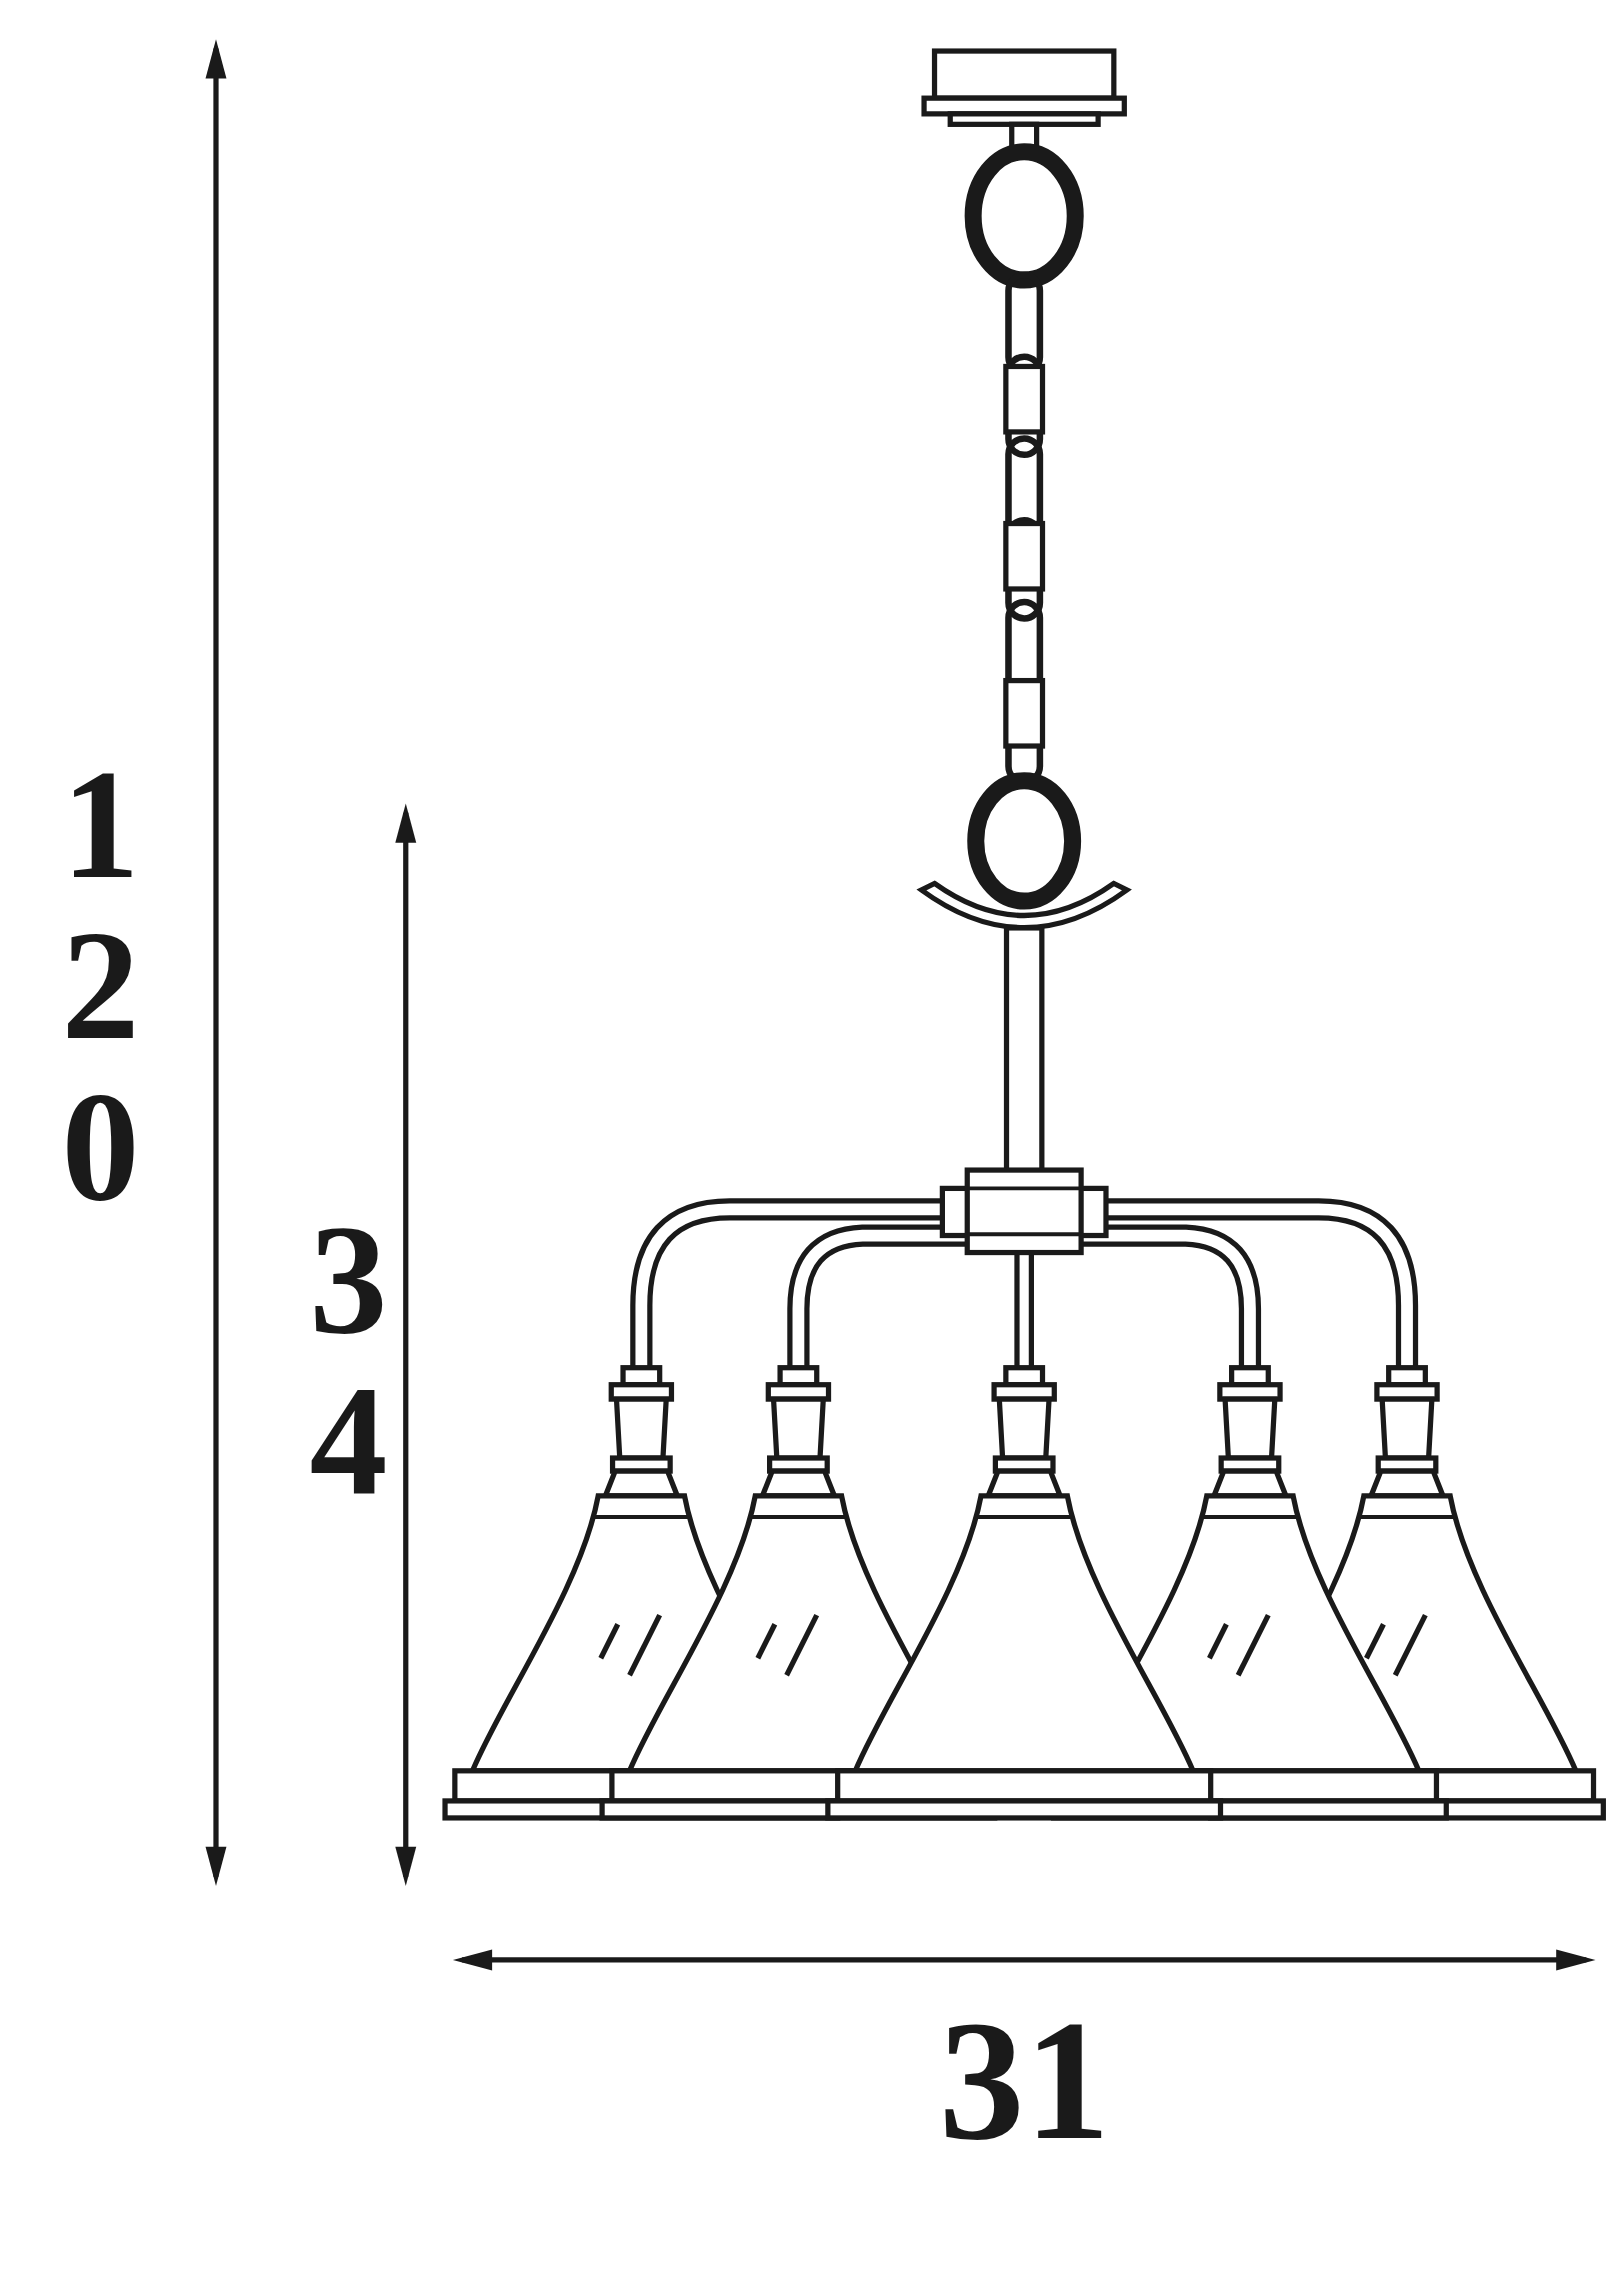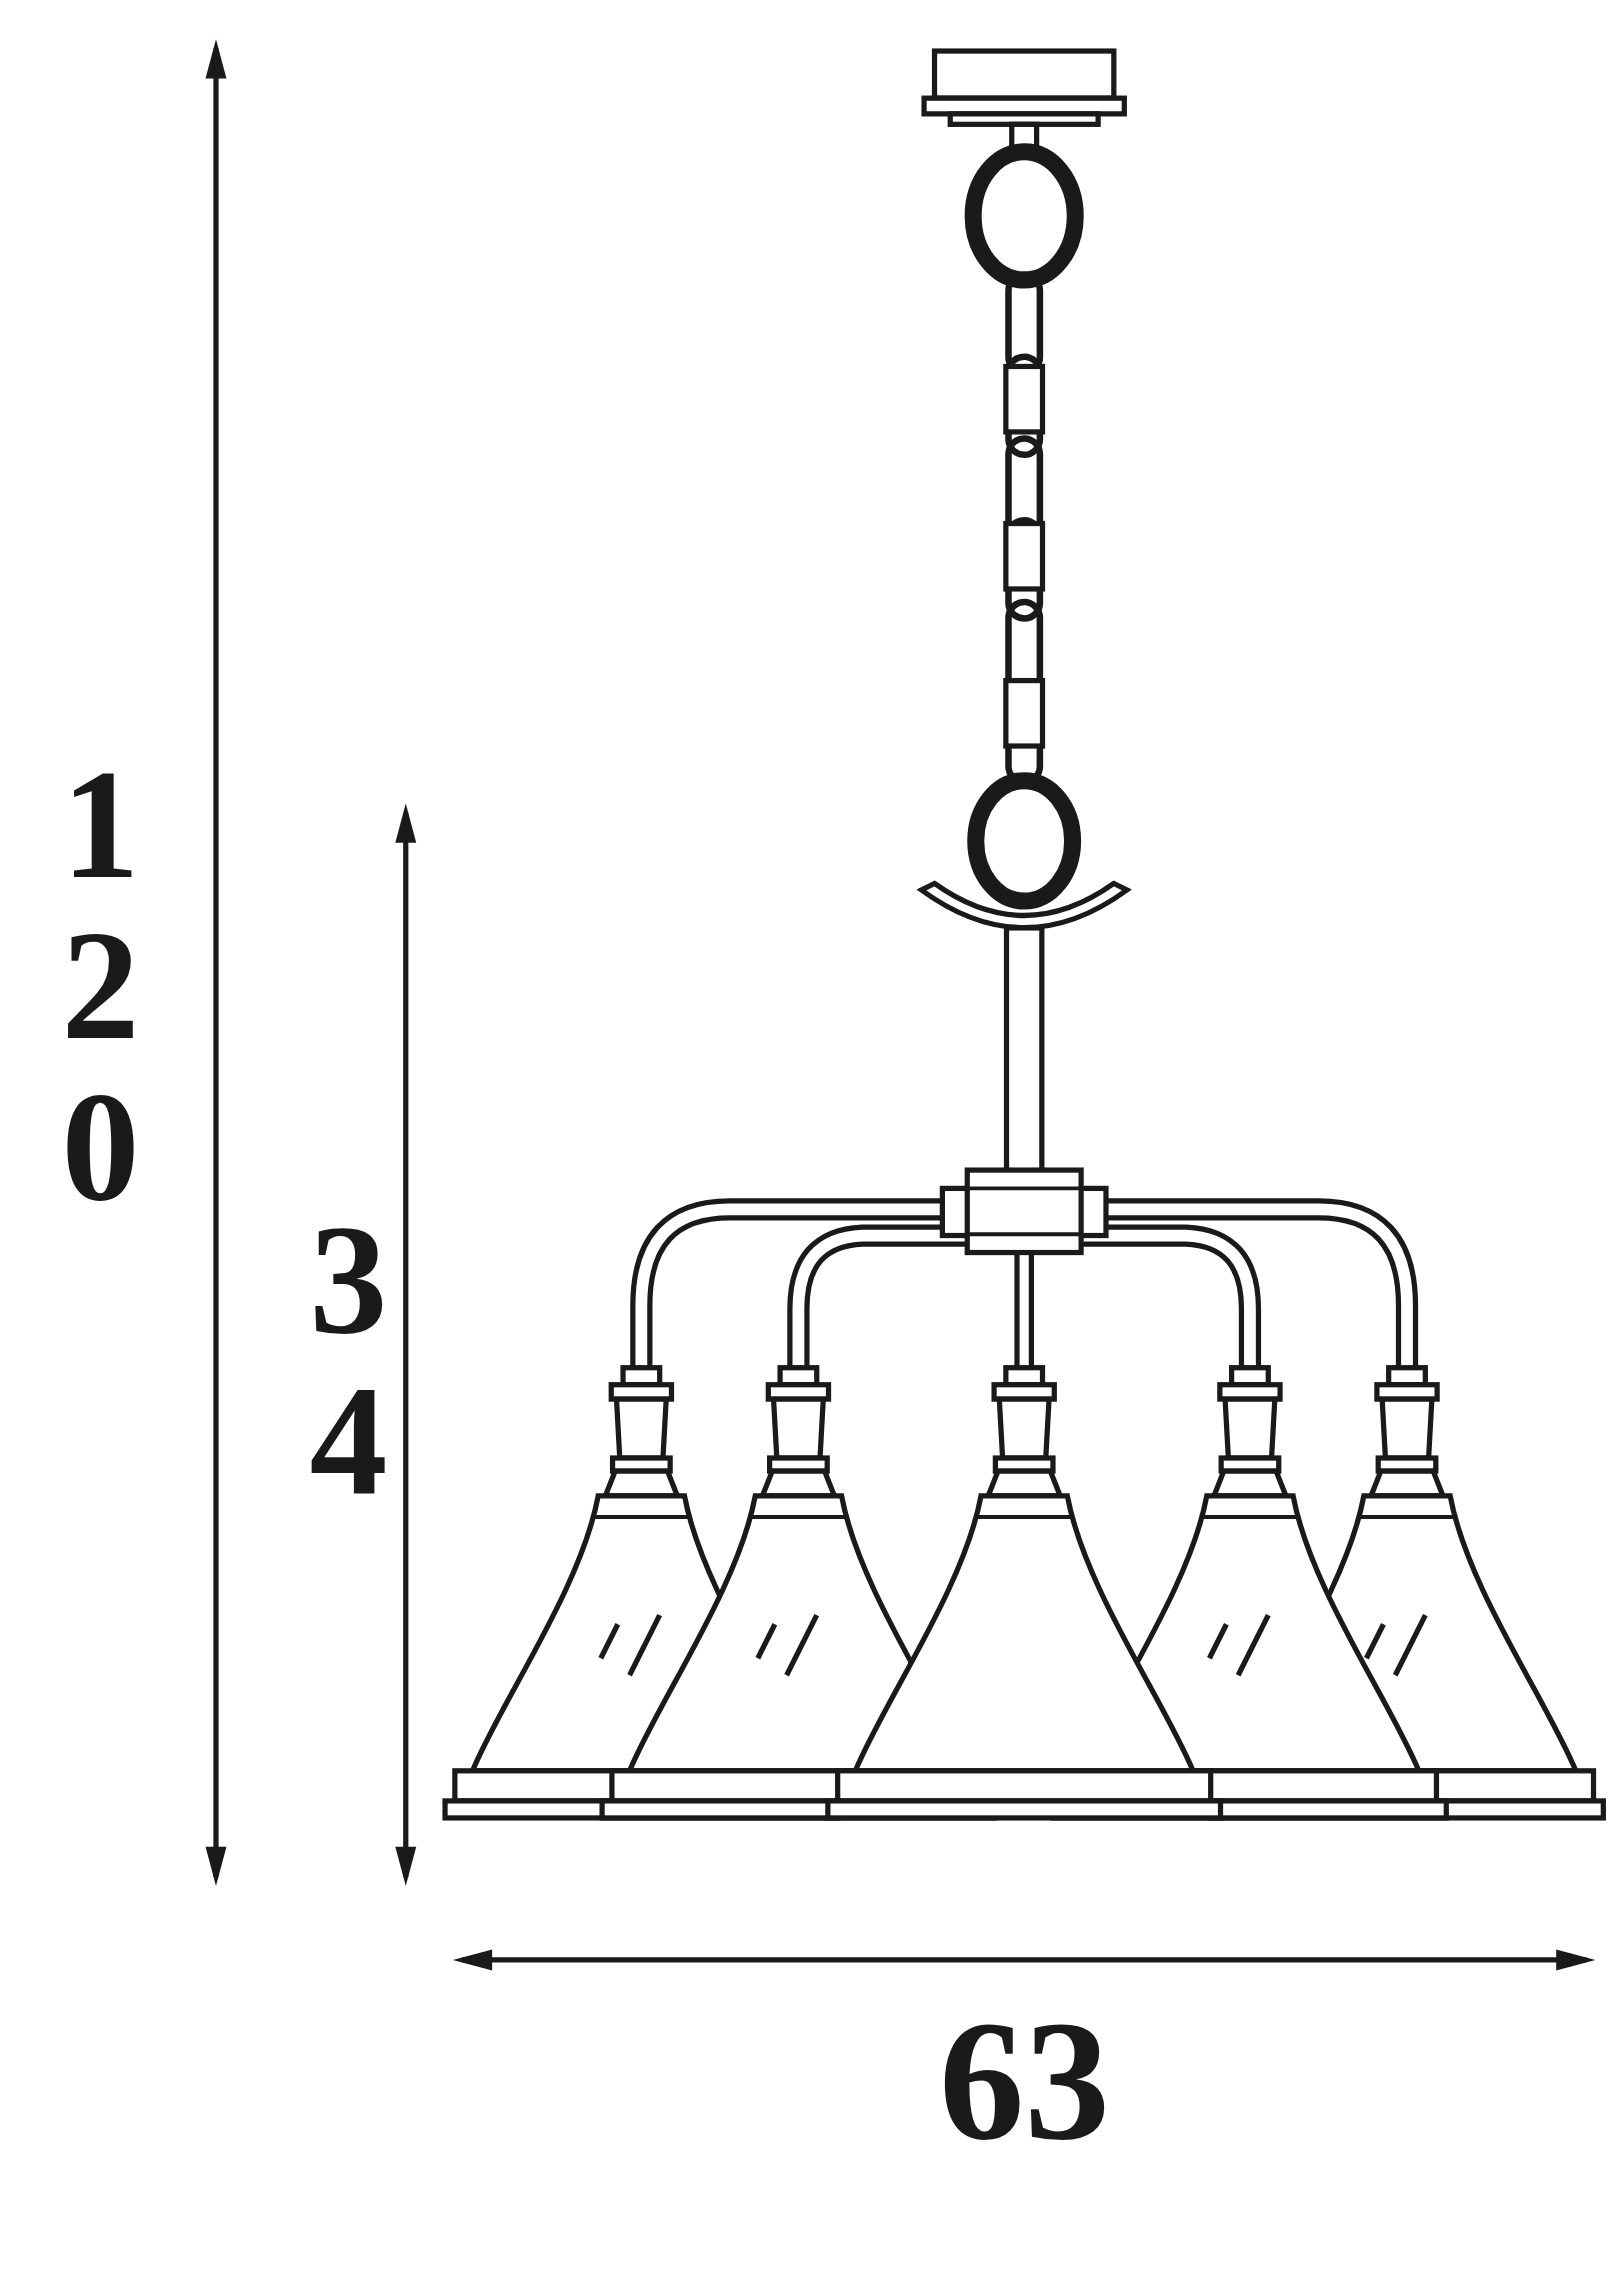--- a/index.html
+++ b/index.html
@@ -173,16 +173,16 @@
       <line x1="1848" y1="2534" x2="1874" y2="2482"></line>
       <line x1="2132" y1="2560" x2="2178" y2="2468"></line>
       <line x1="2088" y1="2534" x2="2114" y2="2482"></line>
     </g>
   </svg>
 
   <div id="label-overall-height" class="dim-label vertical">120</div>
 
   <div id="label-fixture-height" class="dim-label vertical">34</div>
 
-  <div id="label-width" class="dim-label">63</div>
+  <div id="label-width" class="dim-label">31</div>
 
 </div>
 
 
 </body></html>

